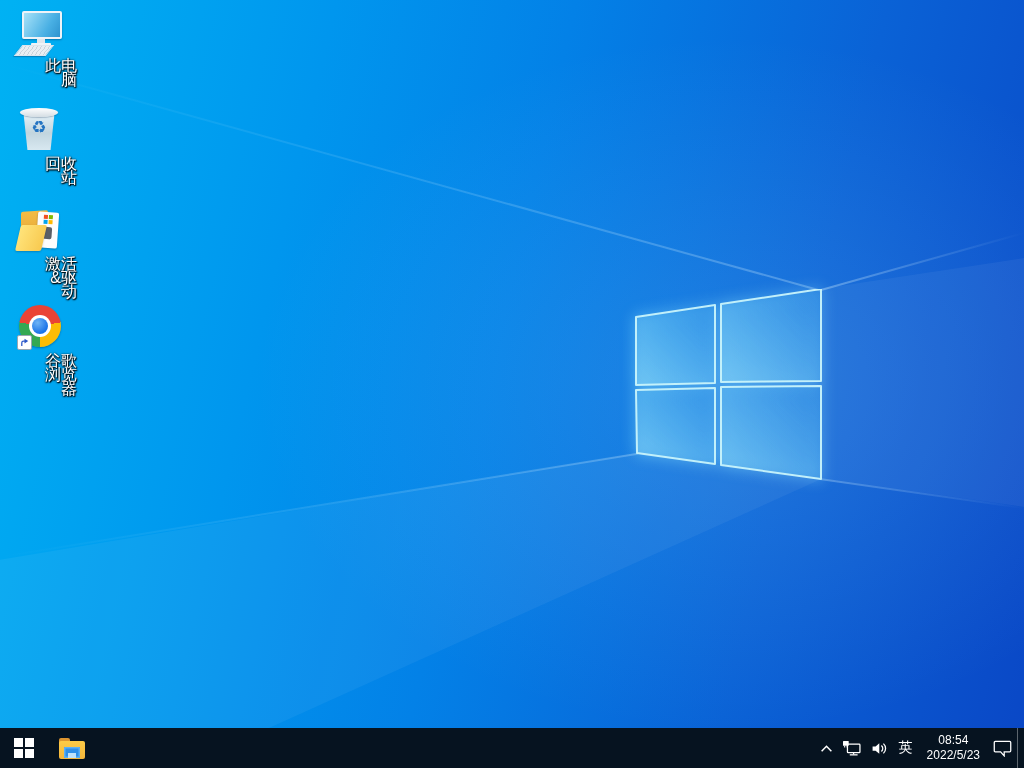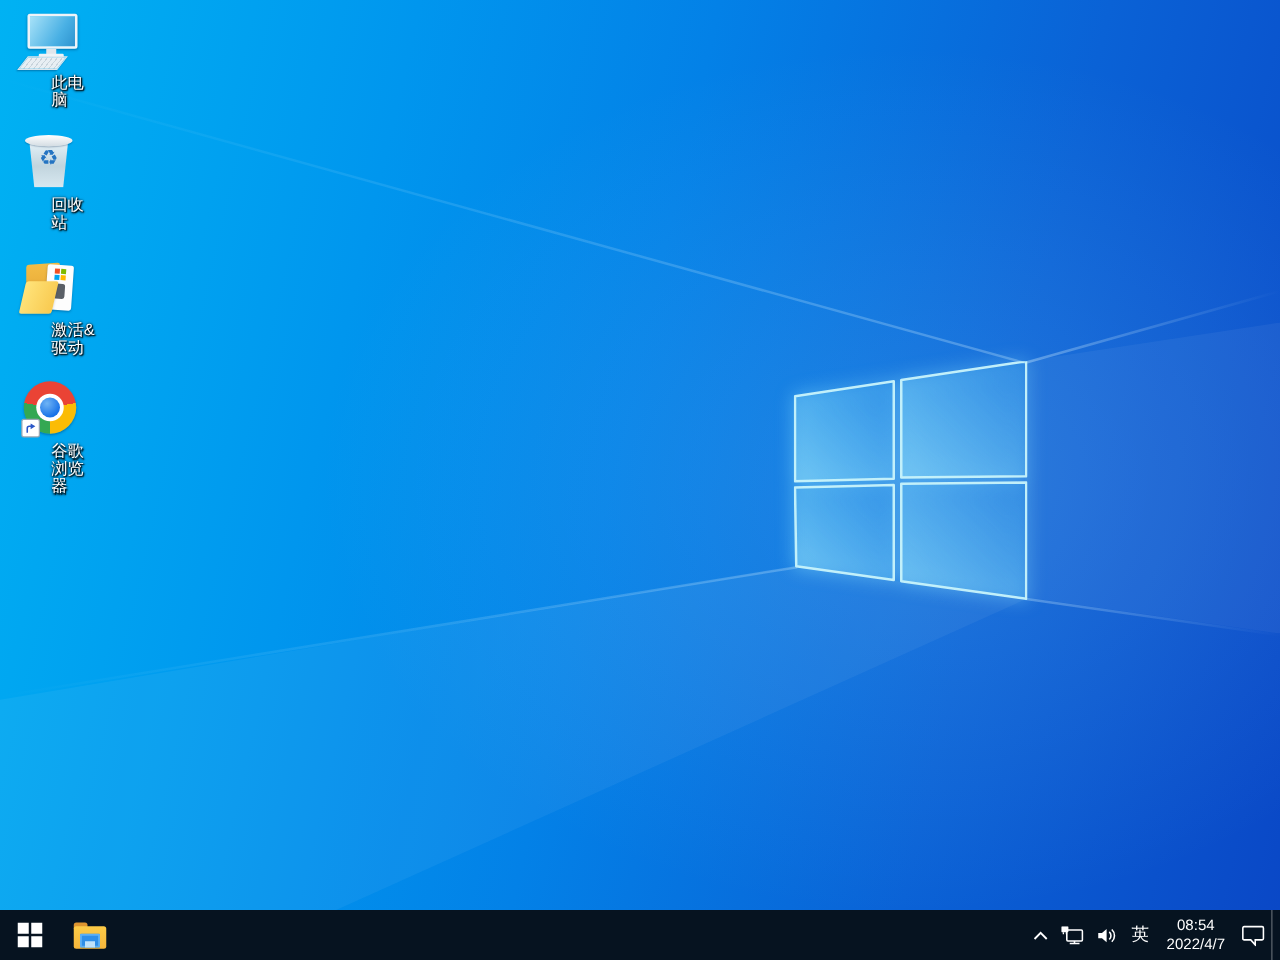--- a/index.html
+++ b/index.html
@@ -21,21 +21,21 @@
   .wedge{position:absolute;inset:0;pointer-events:none;background:rgba(255,255,255,0.05);}
   .wedge-left{clip-path:polygon(62.2% 59%,80% 62.5%,17.6% 100%,0 100%,0 72.9%);}
   .wedge-right{clip-path:polygon(80.2% 37.6%,100% 33.6%,100% 66%,80% 62.2%);}
   .win-logo{position:absolute;left:635px;top:289px;width:187px;height:191px;
     filter:drop-shadow(0 0 7px rgba(150,235,255,0.75));}
   
   .icon-cell{position:absolute;left:1px;width:76px;display:flex;flex-direction:column;
     align-items:center;cursor:default;}
   .cell-1{top:8px}.cell-2{top:106px}.cell-3{top:206px}.cell-4{top:303px}
   .icon-art{height:48px;width:60px;position:relative;display:flex;align-items:center;justify-content:center;}
-  .icon-label{margin-top:3px;font-size:13px;line-height:14px;color:#fff;text-align:left;
+  .icon-label{margin-top:3px;font-size:16px;line-height:14px;color:#fff;text-align:right;
     text-shadow:0 1px 2px rgba(0,0,0,0.95),0 0 2px rgba(0,0,0,0.8),1px 1px 1px rgba(0,0,0,0.9);margin-left:40px;}
   
   .pc{position:relative;width:46px;height:46px;}
   .pc-screen{position:absolute;left:6px;top:2px;width:36px;height:24px;border-radius:2px;
     background:linear-gradient(120deg,#a8e2f8,#49b0e4 65%,#2d93cf);border:2px solid #eef3f8;
     box-shadow:0 1px 2px rgba(0,20,60,0.35);}
   .pc-stand{position:absolute;left:21px;top:30px;width:8px;height:5px;background:#dfe6ec;}
   .pc-base{position:absolute;left:15px;top:34px;width:20px;height:3px;background:#eef3f7;border-radius:1px;}
   .pc-kbd{position:absolute;left:2px;top:36px;width:30px;height:9px;background:
     repeating-linear-gradient(90deg,#e8eef3 0 3px,#c9d4dc 3px 4px);border:1px solid #dde5ec;
@@ -215,21 +215,21 @@
       <div class="tray-btn">
         <svg width="17" height="15" viewBox="0 0 16 14" class="svgicon">
           <path d="M1.5,5 L4.3,5 L7.8,2 L7.8,12 L4.3,9 L1.5,9 Z" fill="#fff"></path>
           <path d="M9.8,4.2 C11.5,5.7 11.5,8.3 9.8,9.8" fill="none" stroke="#fff" stroke-width="1.2"></path>
           <path d="M11.7,2.4 C14.4,4.9 14.4,9.1 11.7,11.6" fill="none" stroke="#fff" stroke-width="1.2"></path>
         </svg>
       </div>
       <div class="tray-btn ime">英</div>
       <div class="clock">
         <span>08:54</span>
-        <span>2022/4/7</span>
+        <span>2022/5/23</span>
       </div>
       <div class="tray-btn">
         <svg width="19" height="17" viewBox="0 0 18 16" class="svgicon">
           <path d="M2.2,1.2 H15.8 Q16.8,1.2 16.8,2.2 V10.2 Q16.8,11.2 15.8,11.2 H10.6 V15 L7.2,11.2 H2.2 Q1.2,11.2 1.2,10.2 V2.2 Q1.2,1.2 2.2,1.2 Z" fill="none" stroke="#fff" stroke-width="1.2"></path>
         </svg>
       </div>
       <div class="show-desktop"></div>
     </div>
   </div>
 </div>

